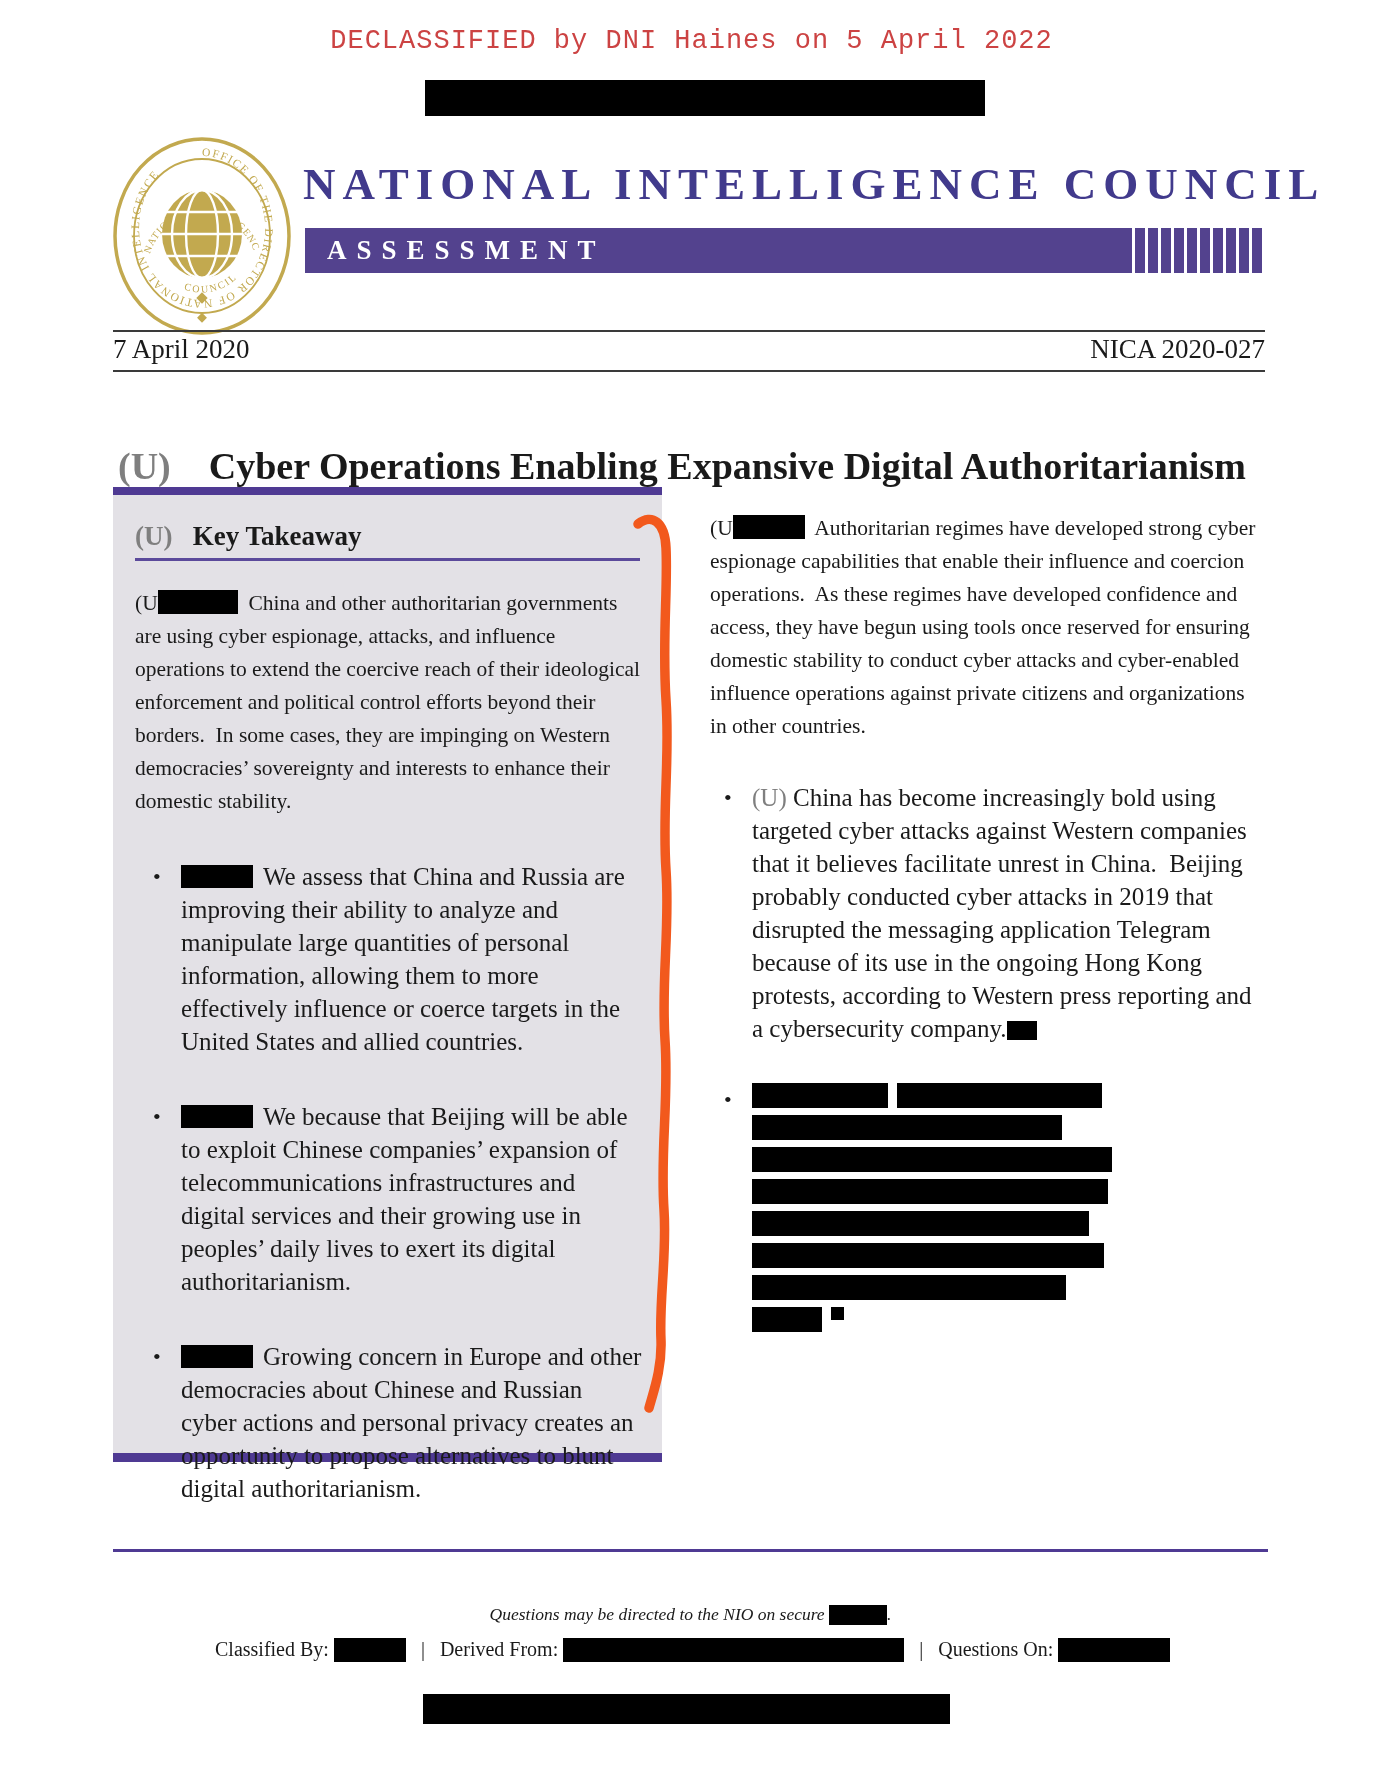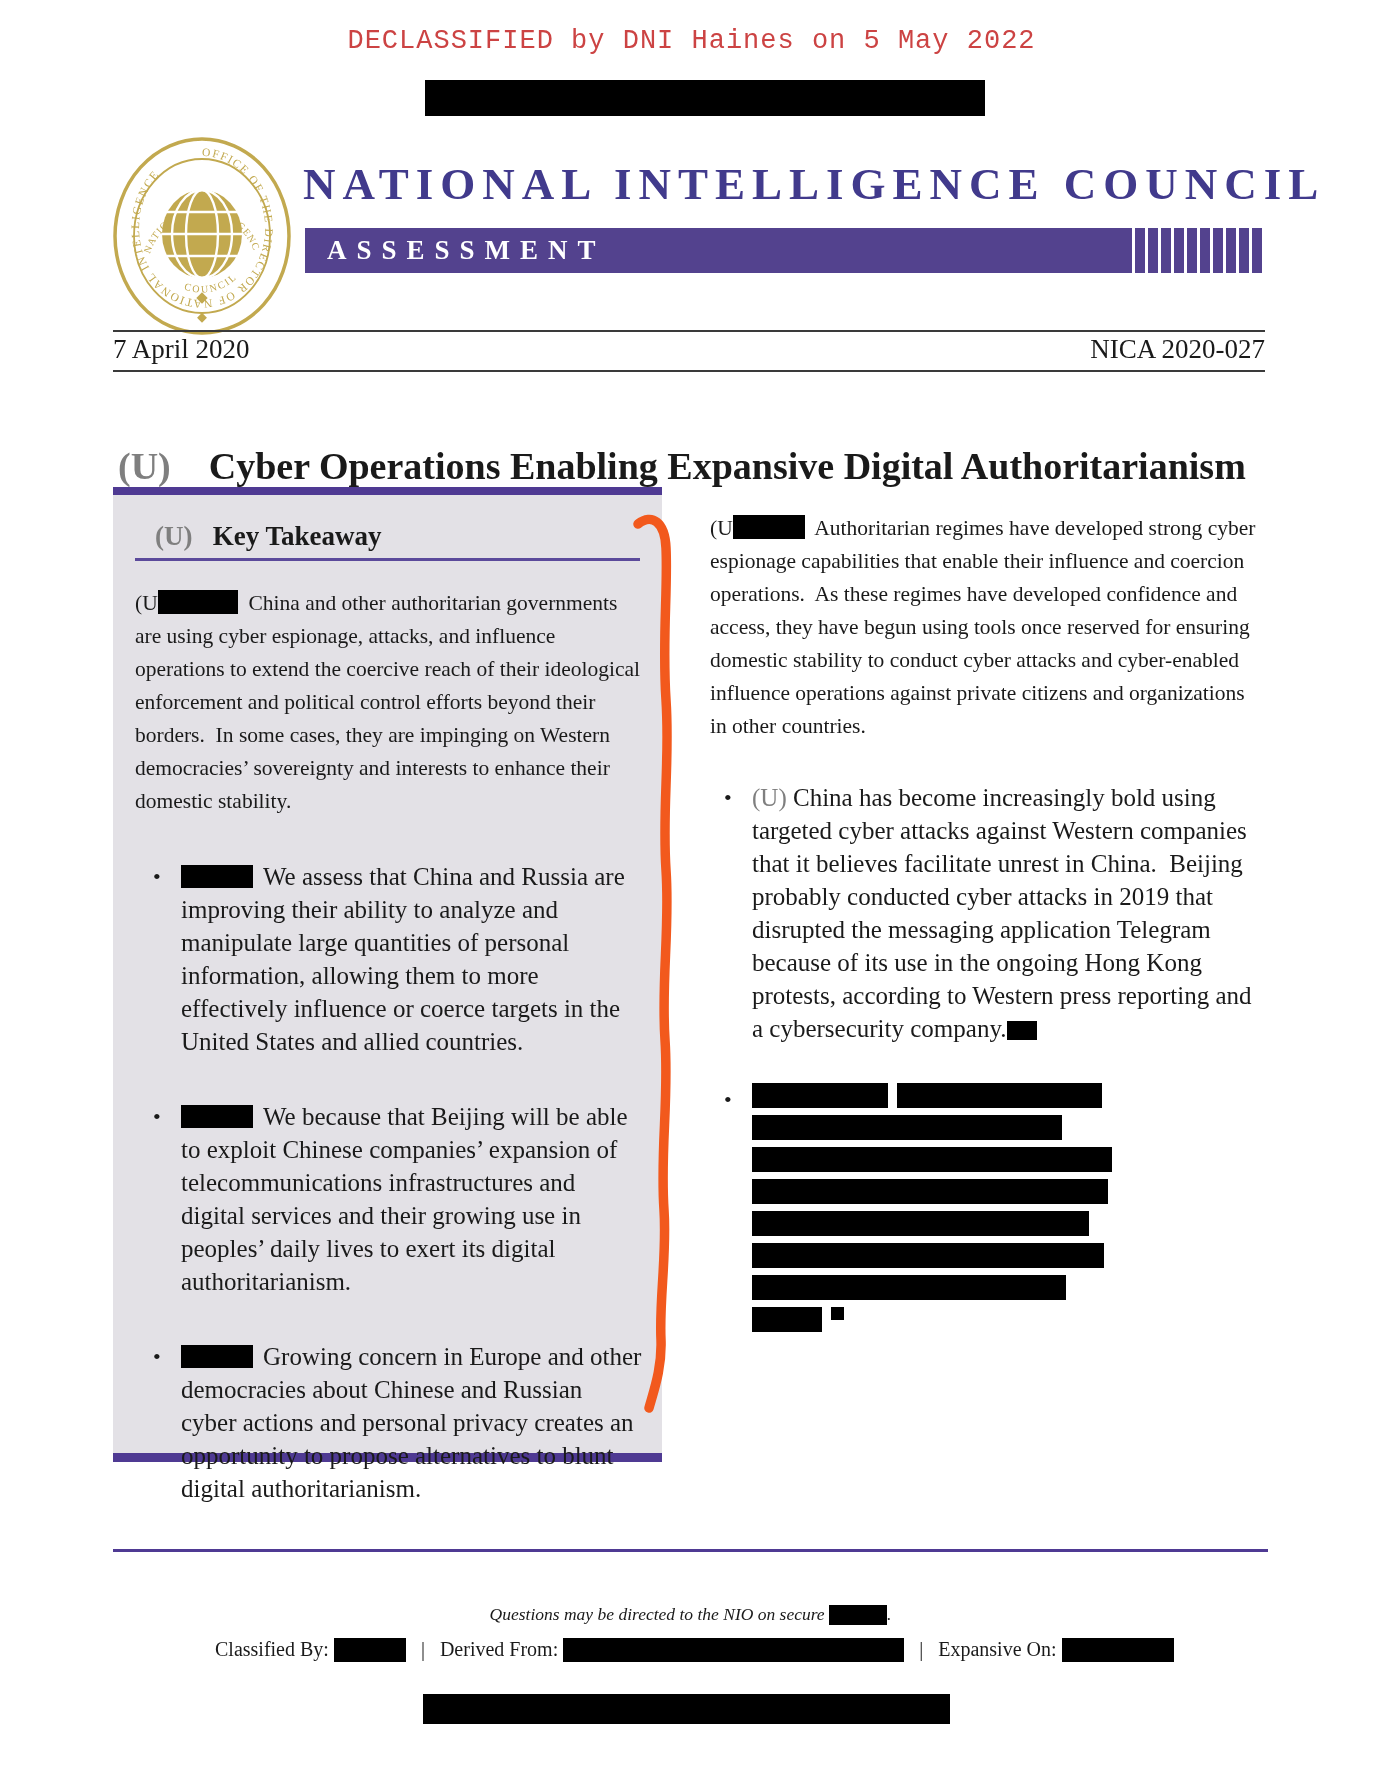--- a/index.html
+++ b/index.html
@@ -27,21 +27,21 @@
   #daterow{left:113px;top:334px;width:1152px;font-size:27px;}
   #daterow .right{position:absolute;right:0;top:0;}
 
   #doctitle{left:118px;top:444px;width:1200px;font-size:38px;font-weight:bold;}
   .umark{color:#7f7f7f;}
 
   
   #keybox{left:113px;top:487px;width:549px;height:975px;background:#e3e1e6;
           border-top:8px solid #4f3a93;border-bottom:9px solid #4f3a93;box-sizing:border-box;}
   #keybox .inner{padding:26px 20px 0 22px;}
-  #kt-head{font-size:27px;font-weight:bold;margin-left:20px;}
+  #kt-head{font-size:27px;font-weight:bold;}
   #kt-underline{margin-top:6px;height:3px;background:#5b4a9b;width:505px;}
   .body-par{font-size:21.5px;line-height:33px;white-space:pre-wrap;}
   #keybox .body-par{margin-top:26px;}
   .inline-redact{display:inline-block;width:80px;height:24px;background:#000;vertical-align:-4px;}
   .bullet{display:flex;margin-top:42px;}
   .bullet .dot{width:28px;flex:none;font-size:22px;line-height:33px;padding-left:18px;box-sizing:content-box;}
   .bullet .btext{flex:1;font-size:25px;line-height:33px;white-space:pre-wrap;}
   .bullet .bar{display:inline-block;width:72px;height:23px;background:#000;vertical-align:-3px;margin-right:10px;}
 
   
@@ -71,21 +71,21 @@
   #classrow .cr-bar{display:inline-block;height:24px;background:#000;vertical-align:-6px;}
   #bottombar{left:423px;top:1694px;width:527px;height:30px;background:#000;}
 
   .seal-text{font-family:"Liberation Serif", serif;fill:#c2a94f;}
 </style>
 </head>
 <body>
 
 <div id="page">
 
-  <div class="abs" id="declass">DECLASSIFIED by DNI Haines on 5 May 2022</div>
+  <div class="abs" id="declass">DECLASSIFIED by DNI Haines on 5 April 2022</div>
 
   <div class="abs" id="topbar"></div>
 
   <svg class="abs" style="left:110px;top:134px;" width="184" height="204" viewBox="0 0 184 204">
     <ellipse cx="92" cy="102" rx="87" ry="97" fill="#ffffff" stroke="#c2a94f" stroke-width="3.5"></ellipse>
     <ellipse cx="92" cy="102" rx="68" ry="77" fill="none" stroke="#c2a94f" stroke-width="1.8"></ellipse>
     <defs>
       <path id="outerArc" d="M 92,22 a 63,72 0 1,1 -0.02,0"></path>
       <path id="innerTop" d="M 40,120 a 55,58 0 0,1 104,-2"></path>
       <path id="innerBot" d="M 52,138 a 48,46 0 0,0 80,0"></path>
@@ -184,19 +184,19 @@
     <span>Questions may be directed to the NIO on secure&nbsp;</span><span class="fn-redact"></span><span>.</span>
   </div>
 
   <div class="abs" id="classrow">
     <span>Classified By:</span>
     <span class="cr-bar" style="width:72px;"></span>
     <span>&nbsp;&nbsp;</span><span>|</span><span>&nbsp;&nbsp;</span>
     <span>Derived From:</span>
     <span class="cr-bar" style="width:341px;"></span>
     <span>&nbsp;&nbsp;</span><span>|</span><span>&nbsp;&nbsp;</span>
-    <span>Expansive On:</span>
+    <span>Questions On:</span>
     <span class="cr-bar" style="width:112px;"></span>
   </div>
 
   <div class="abs" id="bottombar"></div>
 
 </div>
 
 </body></html>

